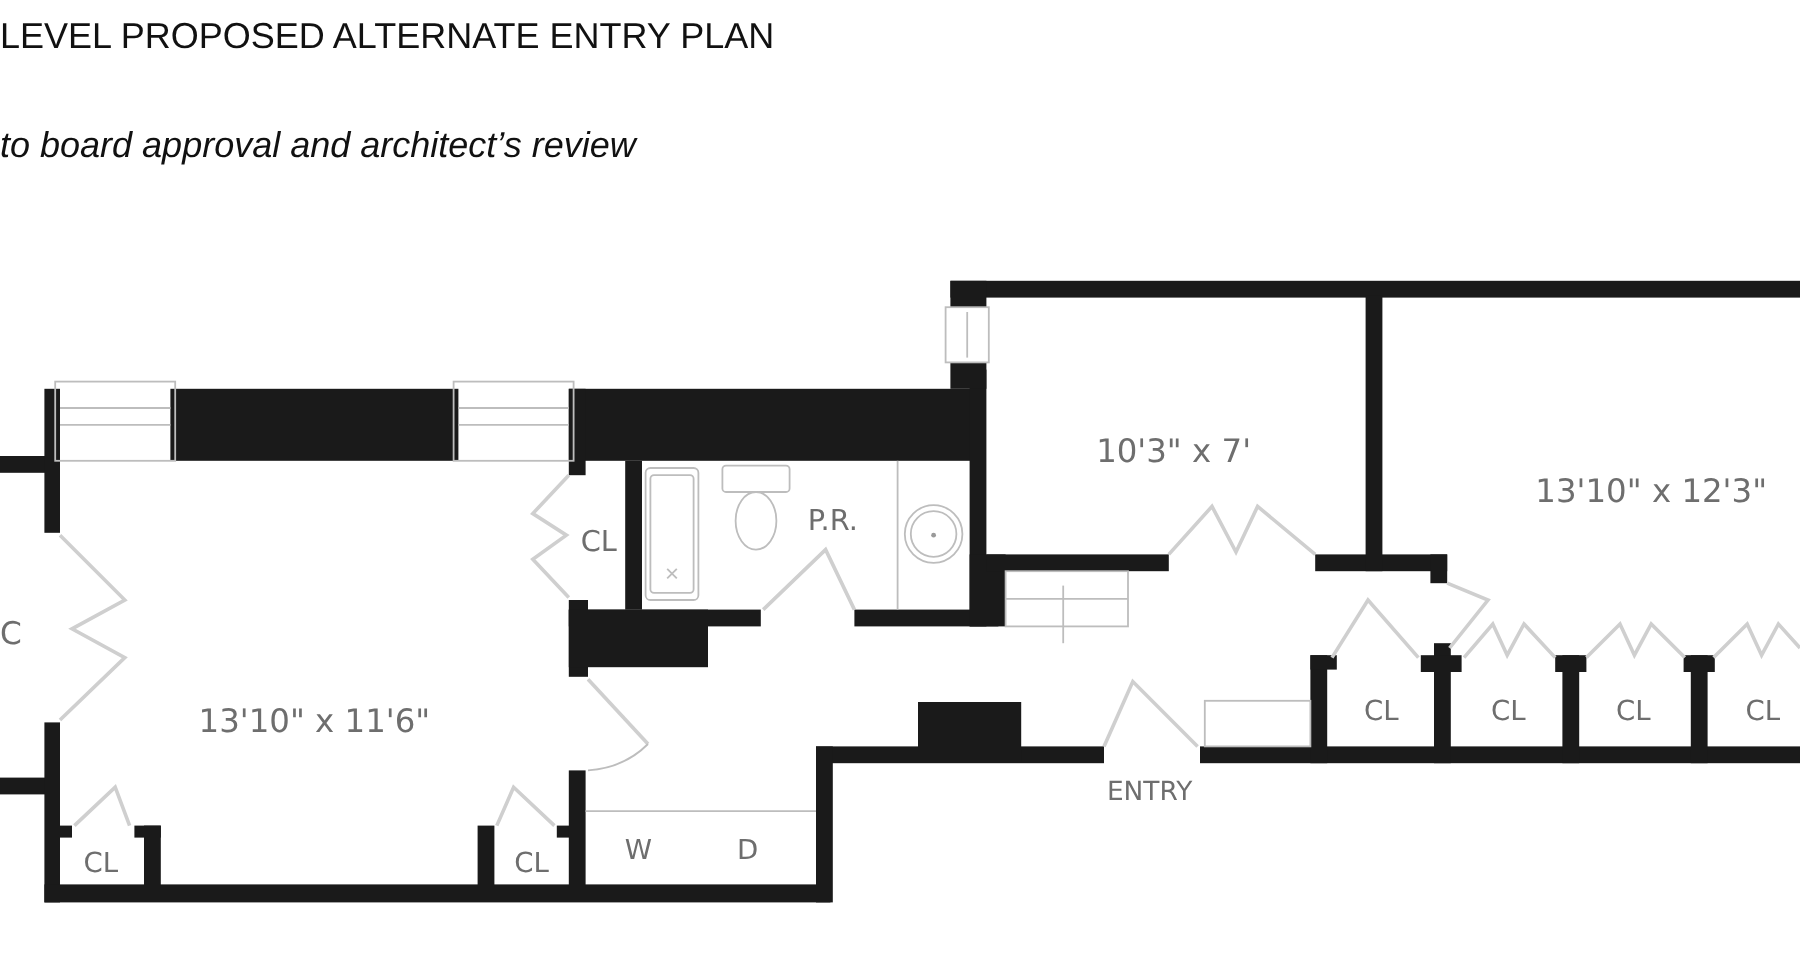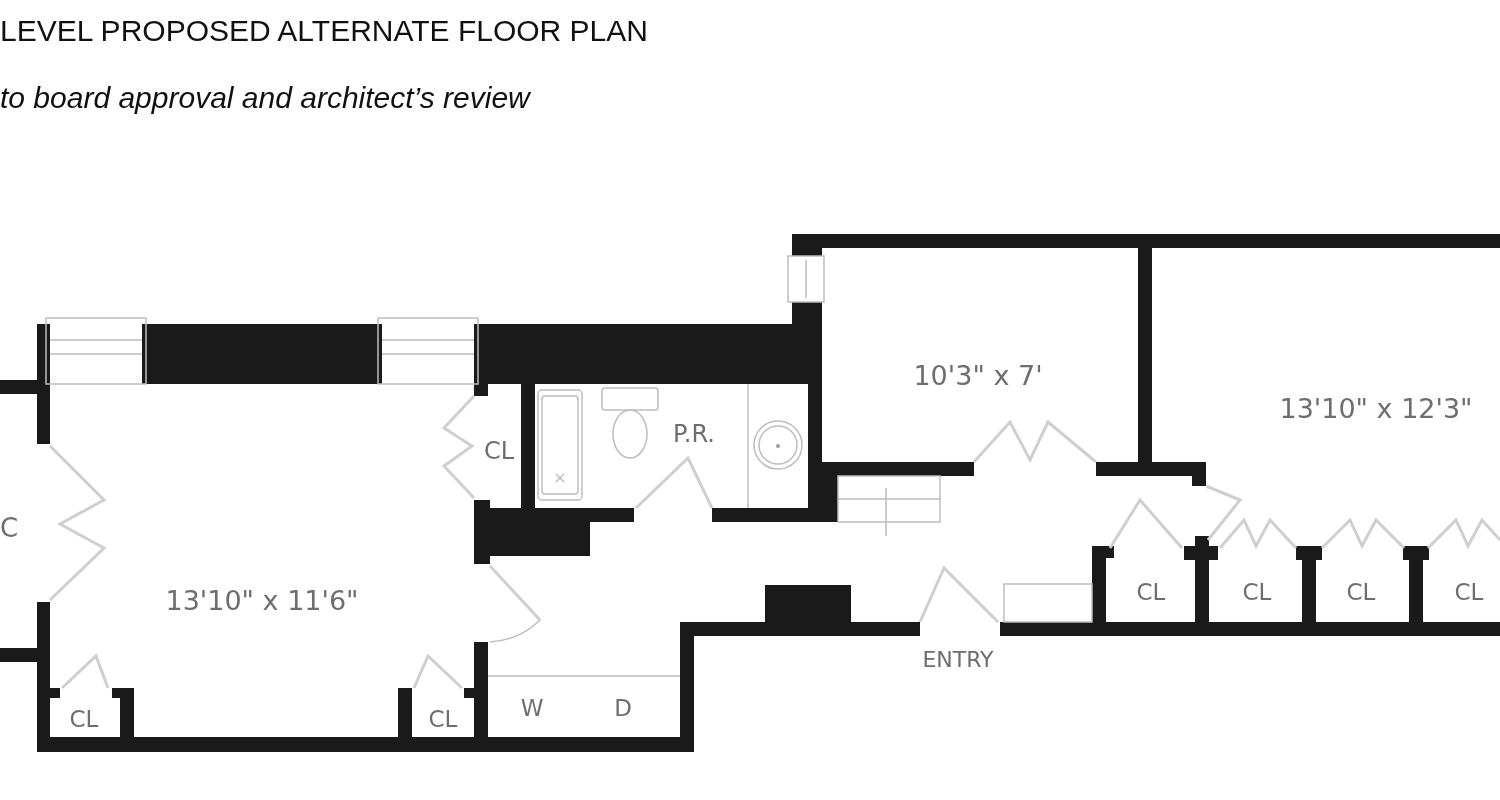--- a/index.html
+++ b/index.html
@@ -22,21 +22,21 @@
       top: 14px;
       font-family: "Liberation Sans", sans-serif;
       font-size: 30px;
       color: #111111;
       white-space: nowrap;
       letter-spacing: 0px;
     }
     .subtitle {
       position: absolute;
       left: 0;
-      top: 81px;
+      top: 105px;
       font-family: "Liberation Sans", sans-serif;
       font-style: italic;
       font-size: 30px;
       color: #111111;
       white-space: nowrap;
     }
     svg.plan {
       position: absolute;
       left: 0;
       top: 0;
@@ -47,21 +47,21 @@
     .fixture { stroke: #bdbdbd; stroke-width: 1.5; fill: #ffffff; }
     .lbl {
       font-family: "DejaVu Sans", sans-serif;
       fill: #6e6e6e;
     }
   </style>
 </head>
 <body>
 
 <div class="page">
-  <div class="title">LEVEL PROPOSED ALTERNATE FLOOR PLAN</div>
+  <div class="title">LEVEL PROPOSED ALTERNATE ENTRY PLAN</div>
   <div class="subtitle">to board approval and architect’s review</div>
 
   <svg class="plan" width="1500" height="800" viewBox="0 0 1500 800">
 
     <g>
 
       <rect class="wall" x="0" y="380" width="50" height="14"></rect>
       <rect class="wall" x="37" y="324" width="13" height="120"></rect>
       <rect class="wall" x="0" y="648" width="50" height="14"></rect>
       <rect class="wall" x="37" y="602" width="13" height="150"></rect>

